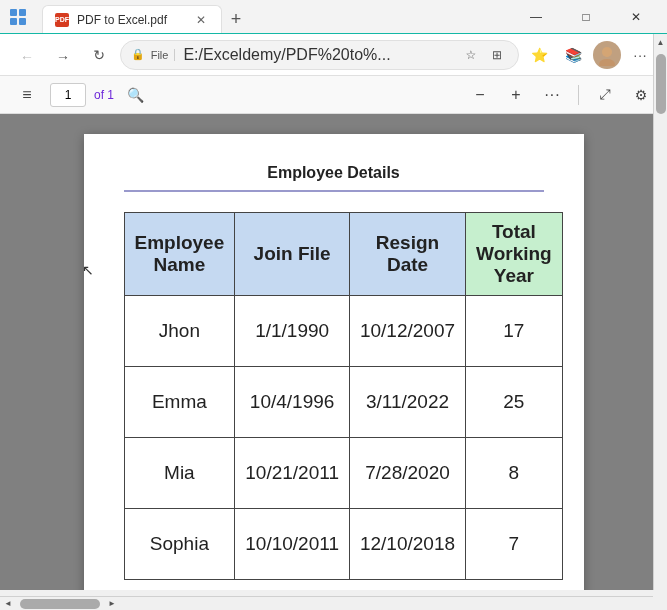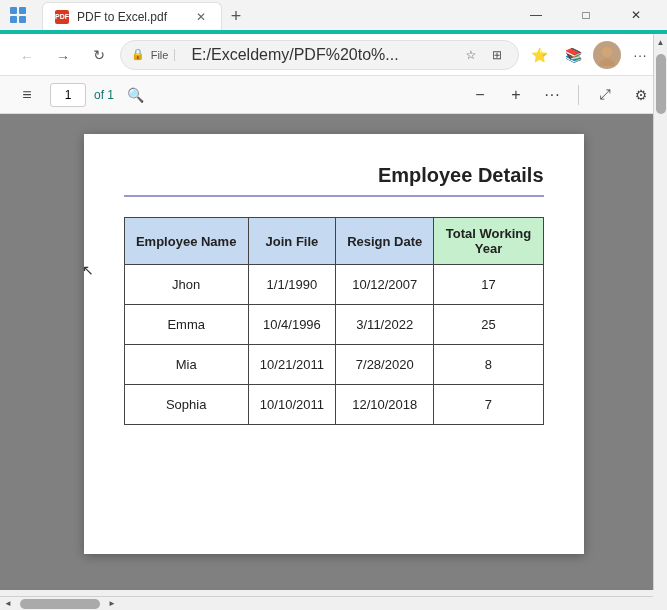--- a/index.html
+++ b/index.html
@@ -13,21 +13,21 @@
       overflow: hidden;
     }
 
     
     .title-bar {
       height: 34px;
       background: #f3f3f3;
       display: flex;
       align-items: center;
       padding: 0 8px;
-      border-bottom: 4px solid #14b8a6;
+      border-bottom: 1px solid #14b8a6;
     }
 
     .window-controls-left {
       display: flex;
       align-items: center;
       margin-right: 8px;
     }
 
     .window-icon {
       width: 20px;
@@ -161,21 +161,21 @@
     .address-icon {
       font-size: 11px;
       color: #555;
     }
 
     .address-label {
       font-size: 11px;
       color: #555;
       border-right: 1px solid #ccc;
       padding-right: 6px;
-      margin-right: 10px;
+      margin-right: 2px;
     }
 
     .address-text {
       font-size: 16px;
       color: #333;
       flex: 1;
     }
 
     .address-icons {
       display: flex;
@@ -252,21 +252,21 @@
       height: 24px;
       border: 1px solid #ccc;
       border-radius: 3px;
       text-align: center;
       font-size: 12px;
       background: white;
     }
 
     .pdf-page-text {
       font-size: 12px;
-      color: #0f766e;
+      color: #6d28d9;
     }
 
     .pdf-search-btn {
       width: 28px;
       height: 28px;
       display: flex;
       align-items: center;
       justify-content: center;
       cursor: pointer;
       font-size: 14px;
@@ -342,51 +342,51 @@
     .pdf-page {
       background: white;
       width: 500px;
       min-height: 420px;
       box-shadow: 0 2px 10px rgba(0,0,0,0.3);
       padding: 30px 40px;
       position: relative;
     }
 
     .pdf-title {
-      text-align: right;
-      font-size: 20px;
+      text-align: center;
+      font-size: 16px;
       font-weight: bold;
       color: #222;
       margin-bottom: 20px;
       border-bottom: 2px solid #9999cc;
       padding-bottom: 8px;
     }
 
     .emp-table {
       width: 100%;
       border-collapse: collapse;
-      font-size: 13px;
+      font-size: 19px;
     }
 
     .emp-table th {
       background: #c5d9f1;
       border: 1px solid #444;
       padding: 8px 10px;
       text-align: center;
       font-weight: bold;
       color: #222;
     }
 
     .emp-table th.green-header {
       background: #c6efce;
     }
 
     .emp-table td {
       border: 1px solid #444;
-      padding: 12px 10px;
+      padding: 24px 10px;
       text-align: center;
       color: #222;
     }
 
     
     .scrollbar-right {
       position: absolute;
       right: 0;
       top: 34px;
       width: 14px;

